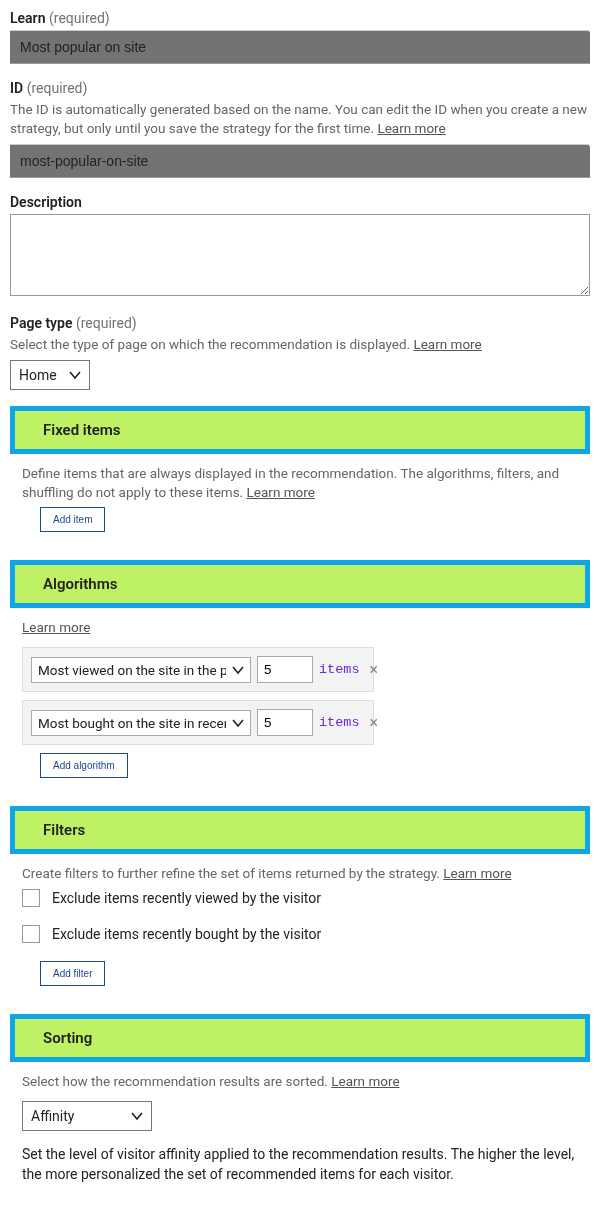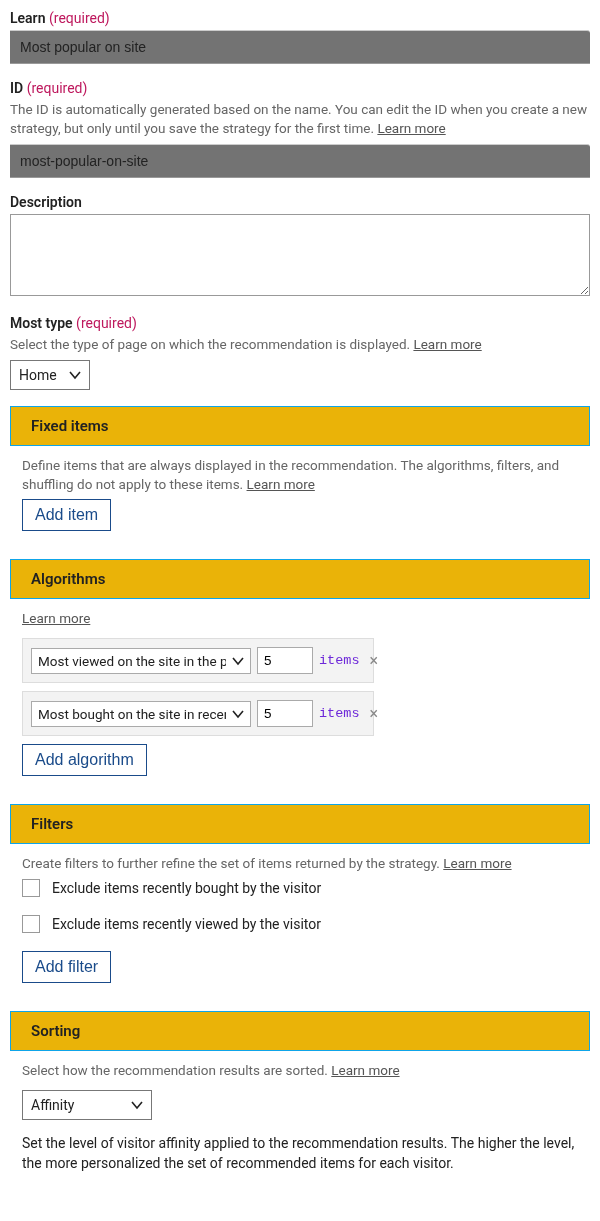--- a/index.html
+++ b/index.html
@@ -1,31 +1,31 @@
 <!DOCTYPE html>
 <html><head>
 <meta charset="utf-8">
 <style>
 * { box-sizing: border-box; margin: 0; padding: 0; }
 body { font-family: -apple-system, BlinkMacSystemFont, "Segoe UI", Roboto, Arial, sans-serif; font-size: 14px; color: #222; background: #fff; padding: 10px; width: 600px; }
 .field { margin-bottom: 16px; }
 .label-row { margin-bottom: 4px; }
 .label-main { font-weight: 600; color: #222; }
-.label-req { color: #be185d; font-weight: 400; }
+.label-req { color: #737373; font-weight: 400; }
 .help { color: #666; font-size: 13.5px; line-height: 1.4; margin-bottom: 6px; }
 .learn { color: #555; text-decoration: underline; cursor: pointer; }
 .text-input { width: 100%; padding: 8px 10px; font-size: 14px; border: 1px solid #ccc; border-radius: 0 3px 0 0; background: #737373; color: #222; border-left: none; border-right: none; border-bottom: 1px solid #999; }
 textarea.text-input { background: #fff; border: 1px solid #999; border-radius: 0; resize: both; min-height: 82px; }
 .select-box { display: inline-flex; align-items: center; border: 1px solid #777; padding: 6px 8px; background: #fff; min-width: 80px; gap: 10px; cursor: pointer; }
 .select-box .sel-text { flex: 1; white-space: nowrap; overflow: hidden; text-overflow: ellipsis; }
 .chev { width: 12px; height: 12px; flex-shrink: 0; }
 .chev svg { display: block; }
-.section-hdr { background: #eab308; padding: 10px 20px; font-weight: 600; font-size: 15px; border: 1px solid #0ea5e9; margin-top: 10px; }
+.section-hdr { background: #bef264; padding: 10px 28px; font-weight: 600; font-size: 15px; border: 5px solid #0ea5e9; margin-top: 10px; }
 .section-body { padding: 10px 12px 18px 12px; }
-.btn-outline { border: 1px solid #1a4b8a; color: #1a4b8a; background: #fff; padding: 6px 12px; font-size: 16px; cursor: pointer; }
+.btn-outline { border: 1px solid #1a4b8a; color: #1a4b8a; background: #fff; padding: 6px 12px; font-size: 10px; cursor: pointer; margin-left: 18px; }
 .algo-row { display: flex; align-items: center; gap: 6px; border: 1px solid #ddd; background: #f3f3f3; padding: 8px; margin-bottom: 8px; width: 352px; }
 .algo-select { display: flex; align-items: center; border: 1px solid #aaa; background: #fff; padding: 4px 6px; width: 220px; cursor: pointer; gap: 6px; }
 .algo-select .sel-text { flex: 1; white-space: nowrap; overflow: hidden; font-size: 13.5px; }
 .num-input { width: 56px; border: 1px solid #aaa; background: #fff; padding: 5px 6px; font-size: 13.5px; text-align: left; }
 .items-lbl { color: #6d28d9; font-size: 13.5px; font-family: Liberation Mono, monospace; }
 .close-x { color: #888; cursor: pointer; font-size: 16px; padding: 0 4px; }
 .chk-row { display: flex; align-items: center; gap: 12px; margin-bottom: 18px; }
 .chk { width: 18px; height: 18px; border: 1px solid #999; background: #fff; cursor: pointer; }
 </style>
 </head>
@@ -50,21 +50,21 @@
 
 <div class="field">
   <div class="label-row">
     <span class="label-main">Description</span>
   </div>
   <textarea class="text-input" style=""></textarea>
 </div>
 
 <div class="field">
   <div class="label-row">
-    <span class="label-main">Most type</span>
+    <span class="label-main">Page type</span>
     <span class="label-req">(required)</span>
   </div>
   <div class="help"><span>Select the type of page on which the recommendation is displayed. </span><span class="learn">Learn more</span></div>
   <div class="select-box">
     <span class="sel-text">Home</span>
     <span class="chev">
         <svg viewBox="0 0 12 12">
           <path d="M1 3 L6 9 L11 3" stroke="#222" stroke-width="1.6" fill="none"></path>
         </svg>
       </span>
@@ -110,25 +110,25 @@
   </div>
 
   <button class="btn-outline">Add algorithm</button>
 </div>
 
 <div class="section-hdr">Filters</div>
 <div class="section-body">
   <div class="help" style=""><span>Create filters to further refine the set of items returned by the strategy. </span><span class="learn">Learn more</span></div>
   <div class="chk-row">
     <div class="chk"></div>
-    <span>Exclude items recently bought by the visitor</span>
+    <span>Exclude items recently viewed by the visitor</span>
   </div>
   <div class="chk-row">
     <div class="chk"></div>
-    <span>Exclude items recently viewed by the visitor</span>
+    <span>Exclude items recently bought by the visitor</span>
   </div>
   <button class="btn-outline">Add filter</button>
 </div>
 
 <div class="section-hdr">Sorting</div>
 <div class="section-body">
   <div class="help" style="margin-bottom:10px;"><span>Select how the recommendation results are sorted. </span><span class="learn">Learn more</span></div>
   <div class="select-box" style="width:130px;margin-bottom:14px;gap:35px;">
     <span class="sel-text">Affinity</span>
     <span class="chev">

